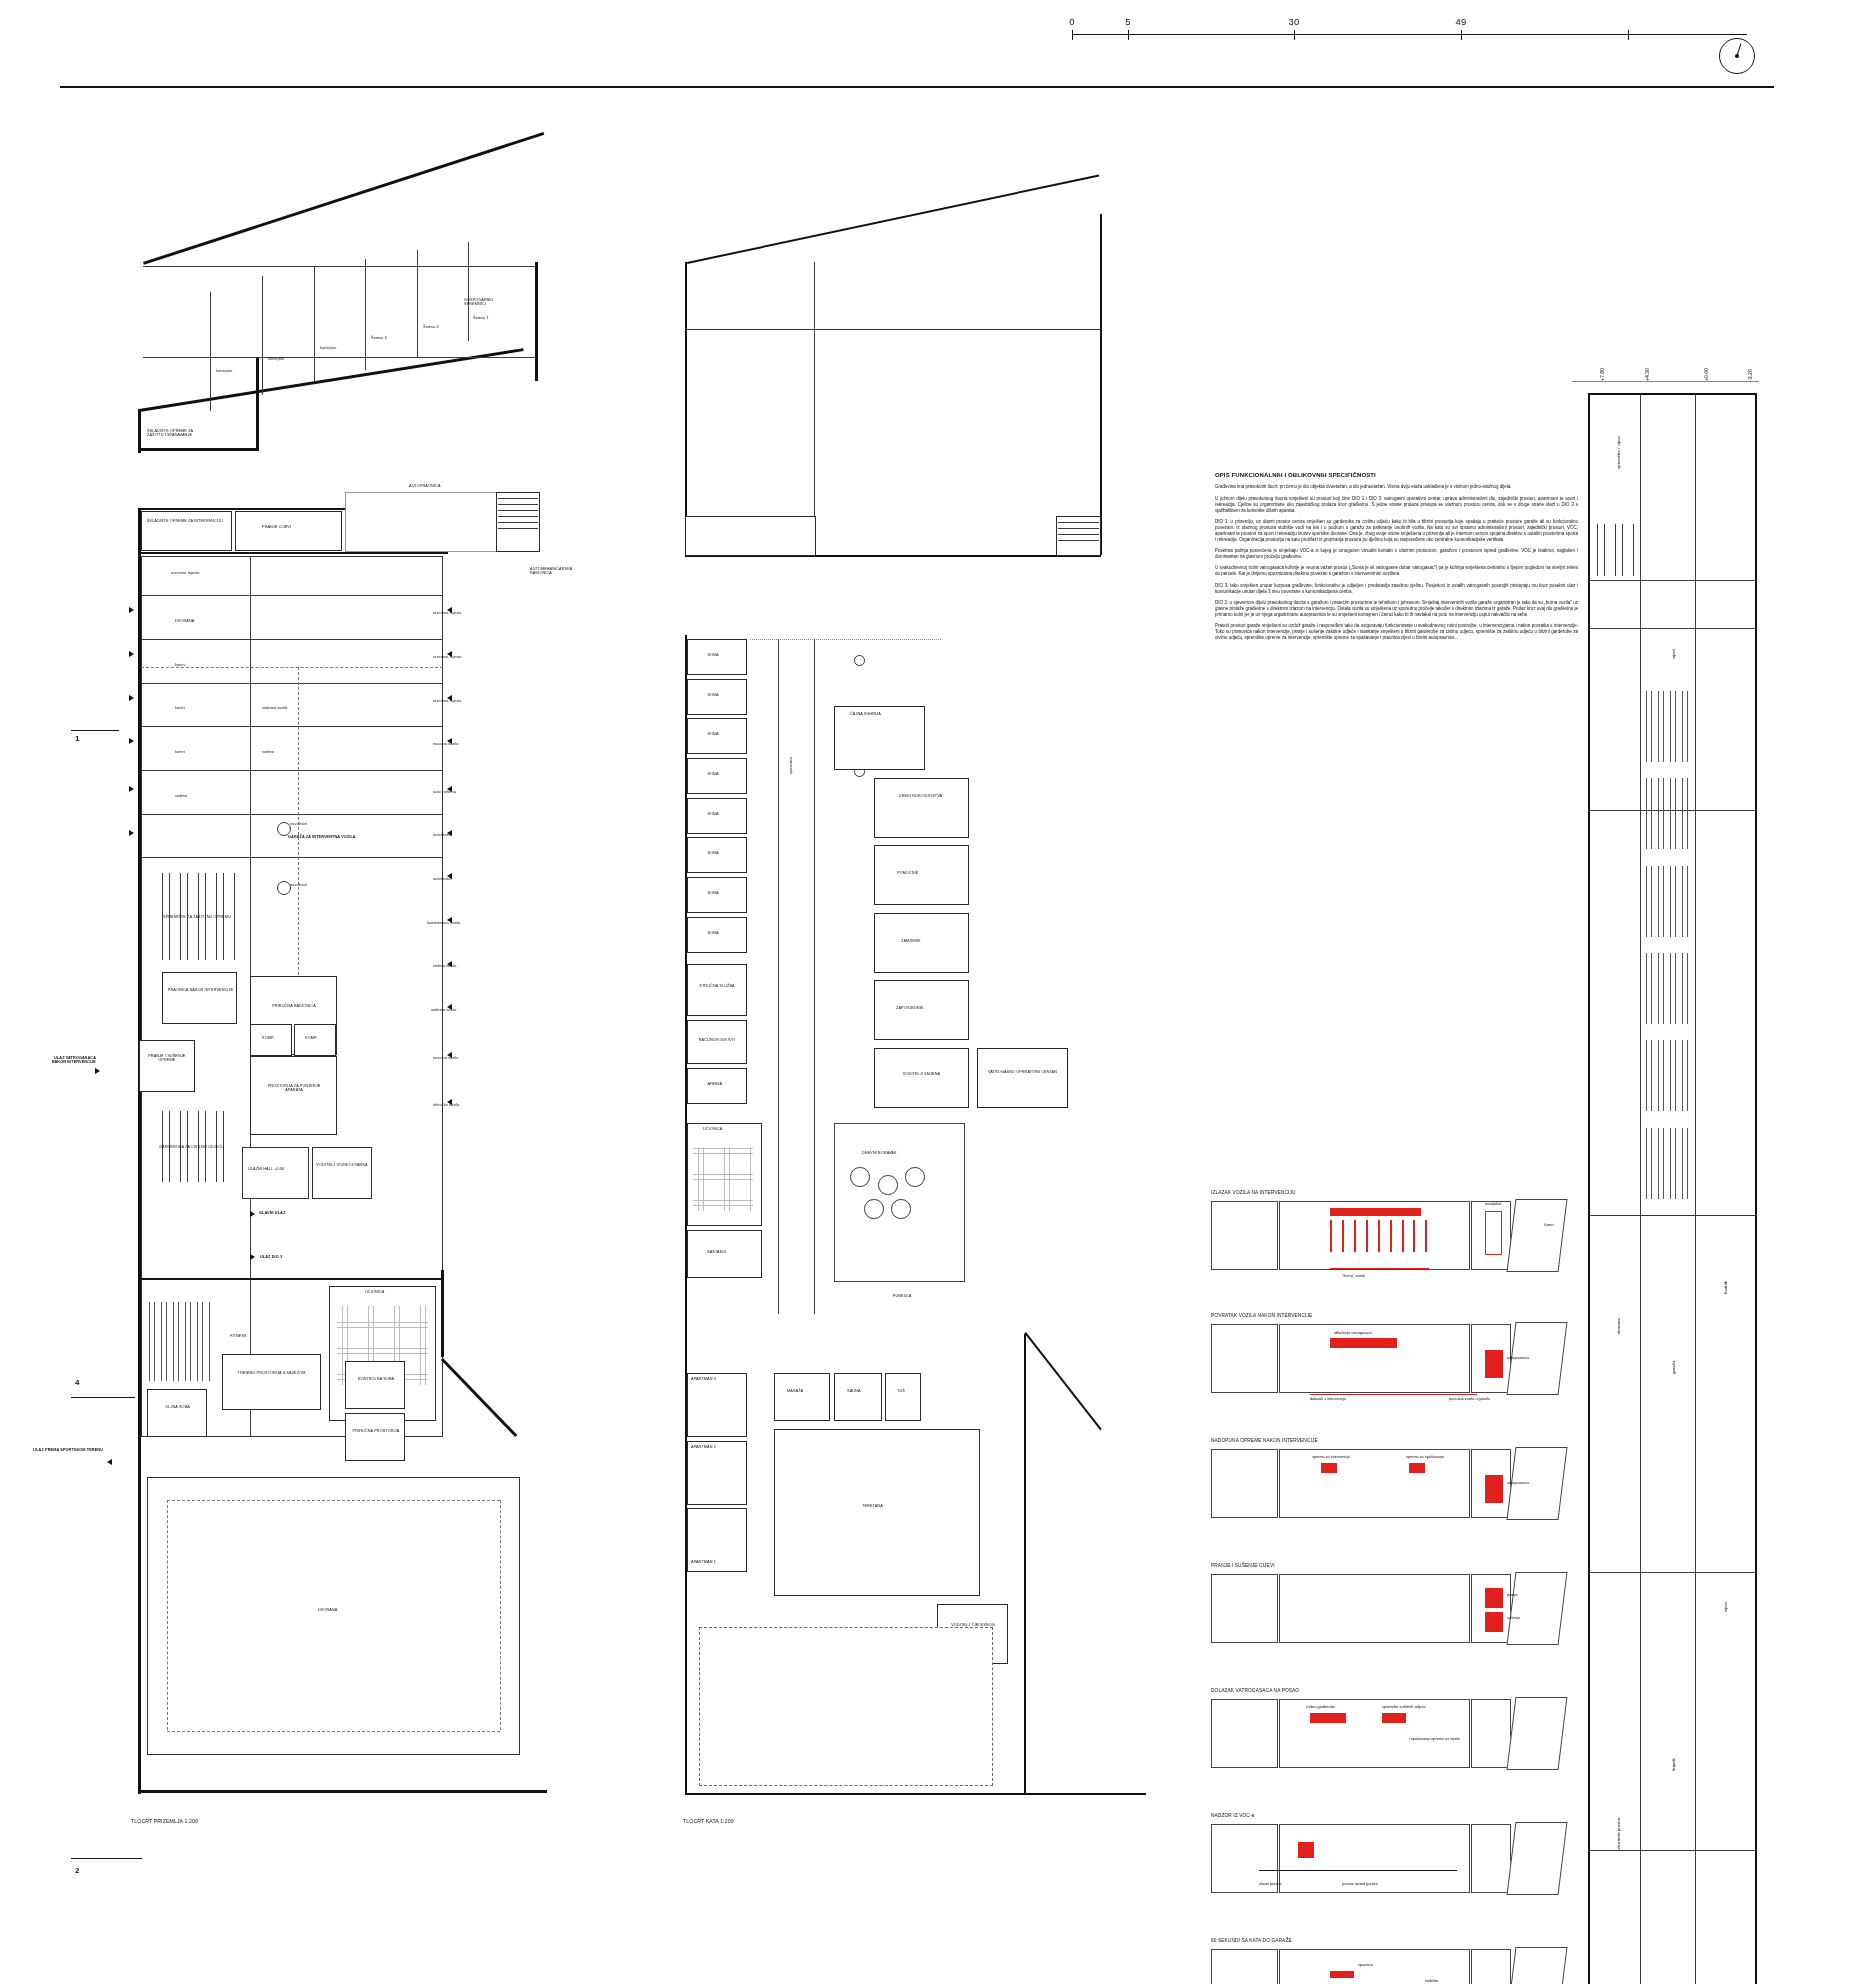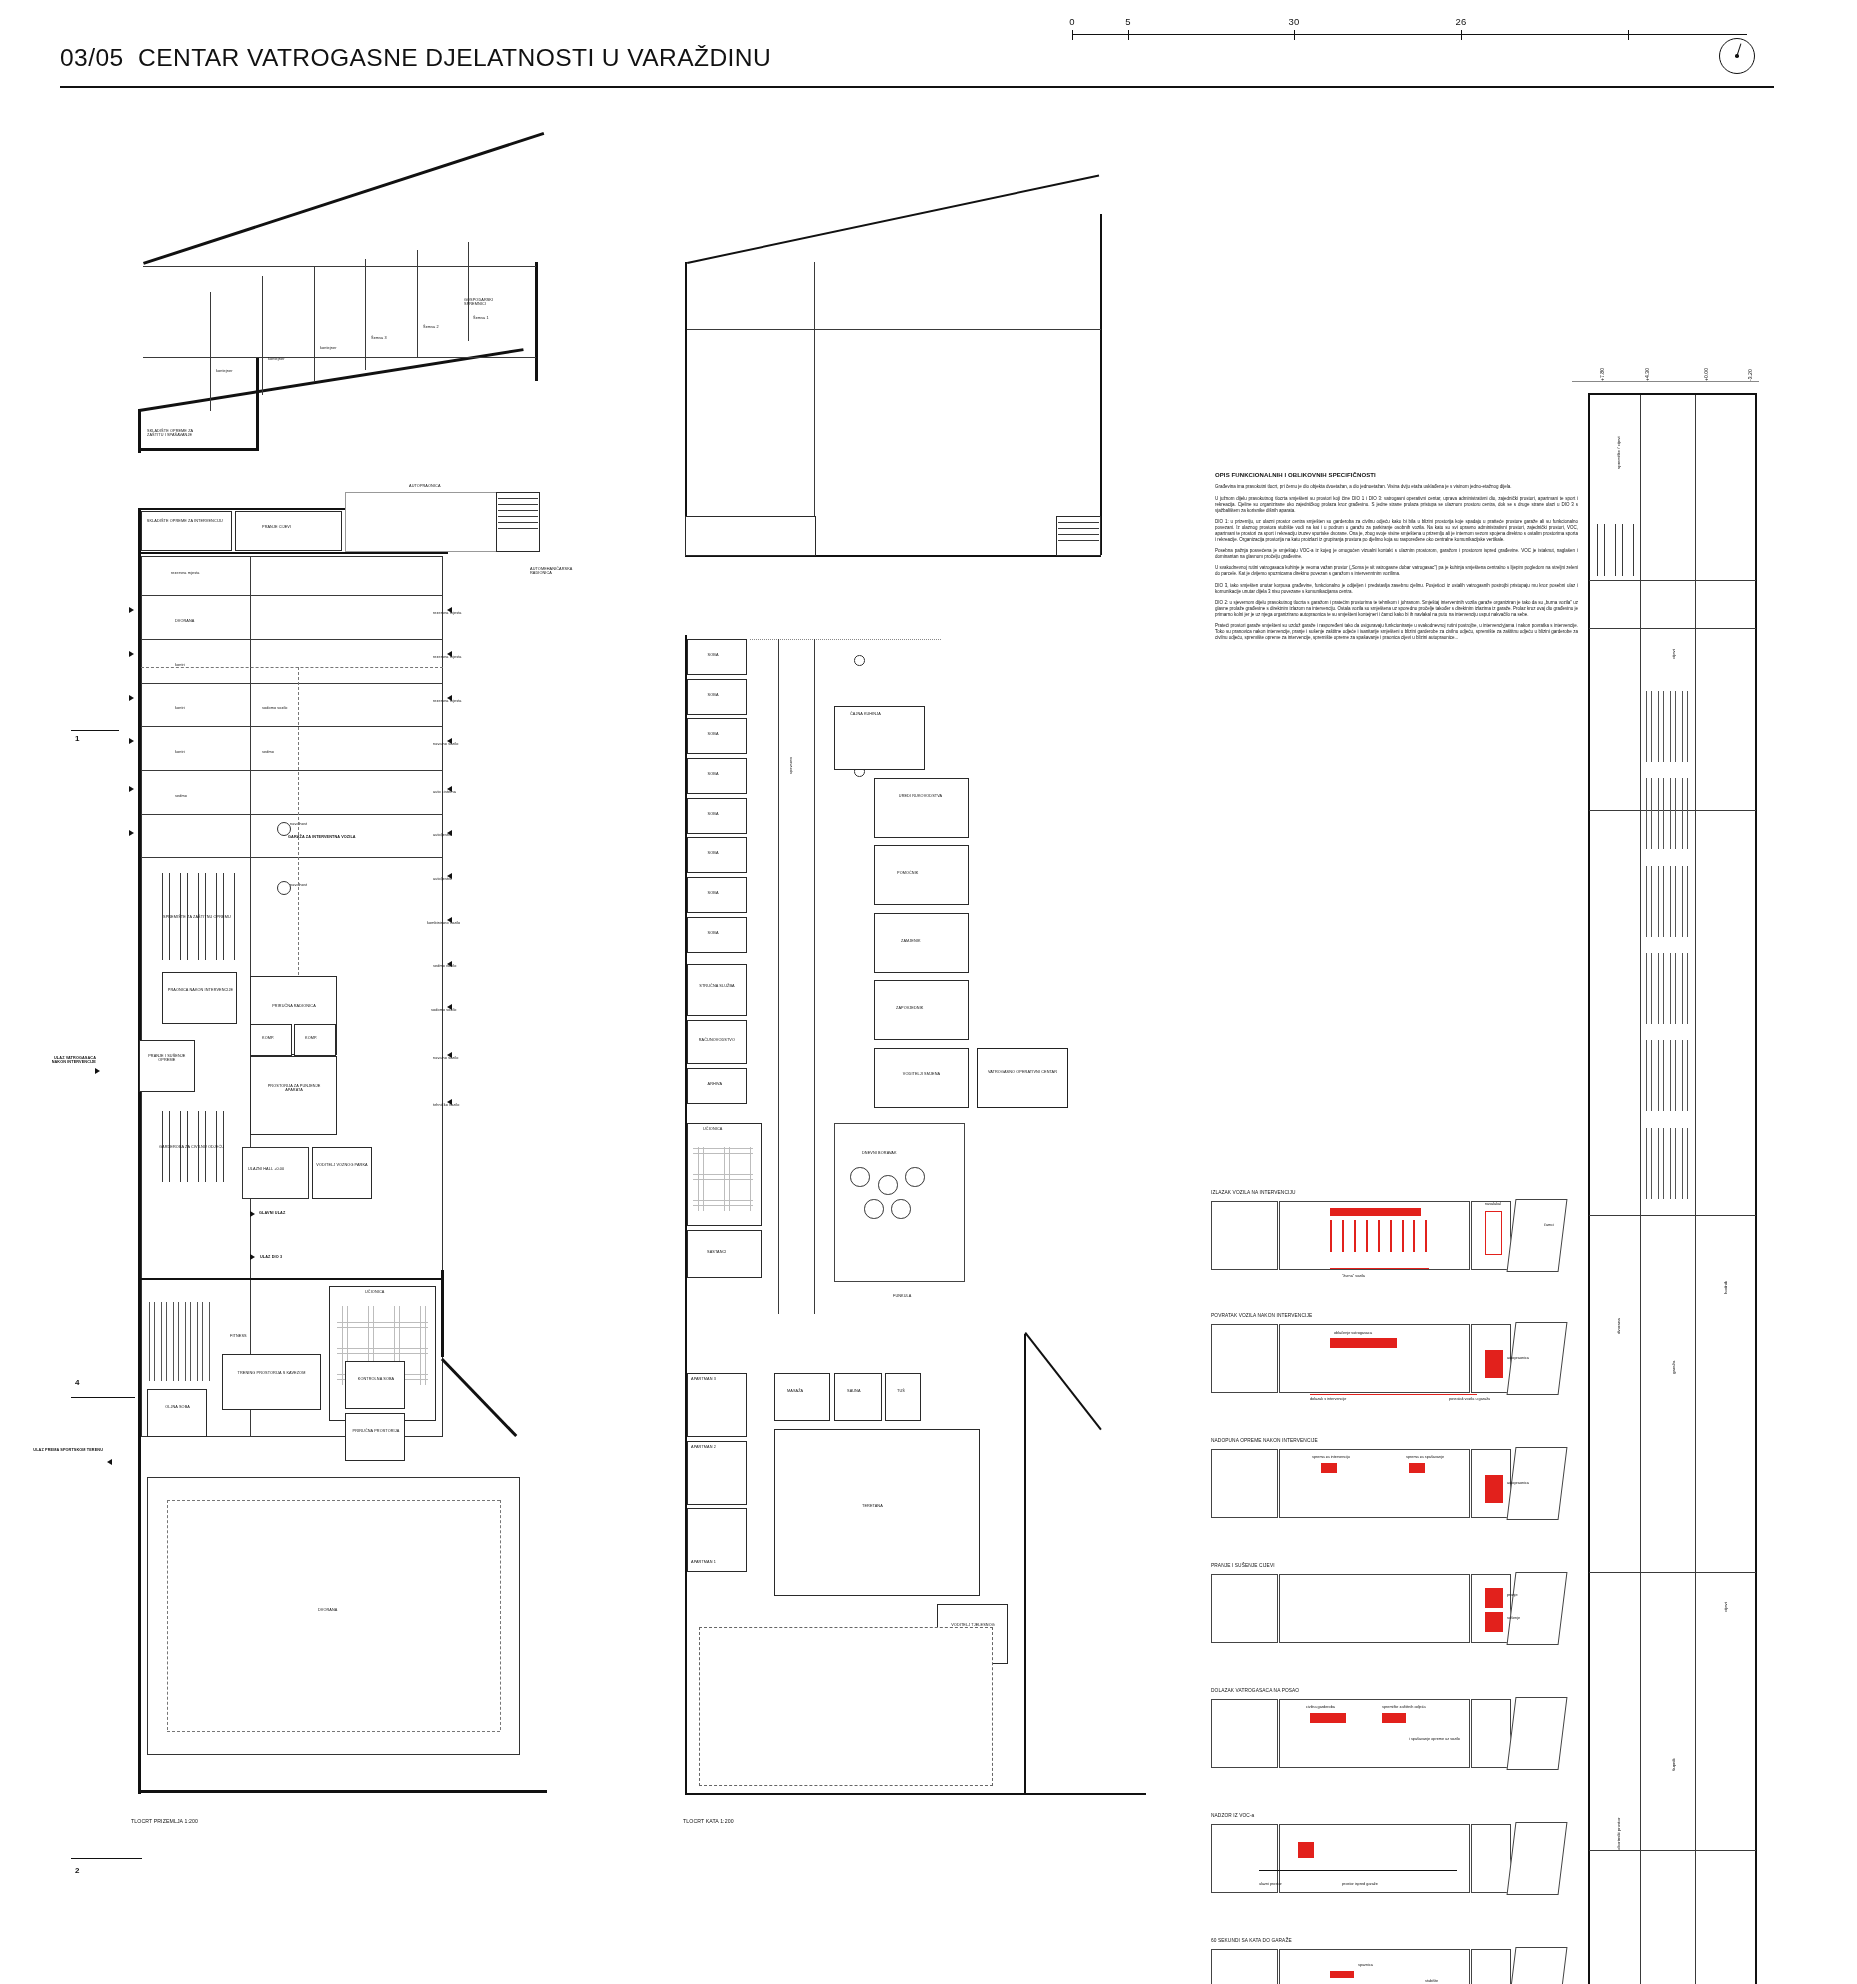--- a/index.html
+++ b/index.html
@@ -69,37 +69,34 @@
   .sect{position:absolute;left:1592px;top:302px;width:167px;height:2175px;}
   .lvl{position:absolute;font-size:5.2px;white-space:nowrap;transform:rotate(-90deg);transform-origin:left top;}
   .vtxt{position:absolute;font-size:4.4px;white-space:nowrap;transform:rotate(-90deg);transform-origin:left top;}
 </style>
 </head>
 <body>
 
 <div class="sheet">
 
   <div class="hdr">
-    <div class="hdr-title">
-      <span>03/05</span>&nbsp;&nbsp;<span>CENTAR VATROGASNE DJELATNOSTI U VARAŽDINU</span>
-    </div>
     <div class="hdr-rule"></div>
   </div>
 
   <div class="scalebar">
     <div class="tickline"></div>
     <div class="tk" style="left:0px;"></div>
     <div class="tk" style="left:56px;"></div>
     <div class="tk" style="left:222px;"></div>
     <div class="tk" style="left:389px;"></div>
     <div class="tk" style="left:556px;"></div>
     <div class="lbl" style="left:0px;">0</div>
     <div class="lbl" style="left:56px;">5</div>
     <div class="lbl" style="left:222px;">30</div>
-    <div class="lbl" style="left:389px;">26</div>
+    <div class="lbl" style="left:389px;">49</div>
   </div>
   <div class="compass">
     <div class="needle"></div>
       <div class="dotc"></div>
   </div>
 
   <div class="blk" id="gf" style="left:131px;top:238px;width:457px;height:2223px;">
 
     <div class="wall" style="left:12px;top:24px;width:421px;height:2.8px;transform:rotate(-18deg);transform-origin:left top;"></div>
     <div class="wall" style="left:8px;top:171px;width:389px;height:2.8px;transform:rotate(-9deg);transform-origin:left top;"></div>

